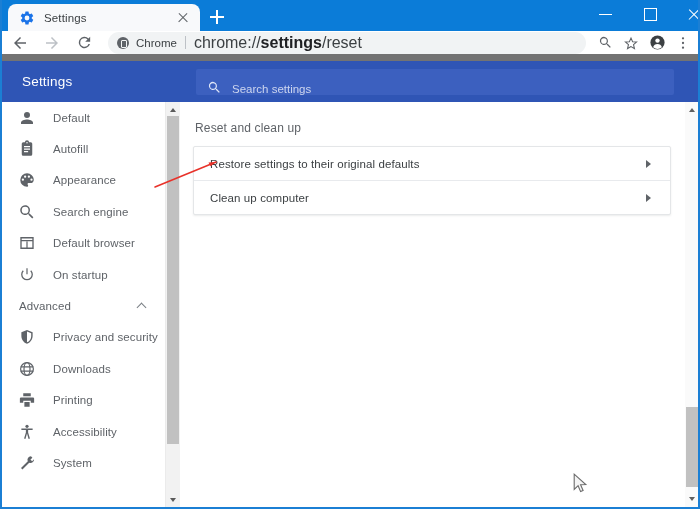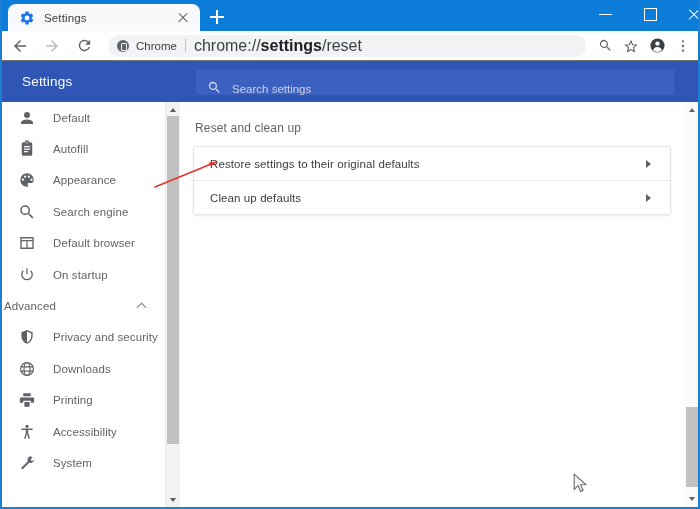--- a/index.html
+++ b/index.html
@@ -81,21 +81,21 @@
     width: 14px; height: 1.4px; background: #fff;
   }
   #wclose::before { transform: rotate(45deg); }
   #wclose::after  { transform: rotate(-45deg); }
 
   
   #toolbar {
     position: absolute; left: -2px; top: 31px; width: 700px; height: 30px;
     background: #ffffff;
     display: flex; align-items: center;
-    border-bottom: 1px solid #737373;
+    border-bottom: 7px solid #737373;
   }
   .navbtn {
     width: 28px; height: 28px; position: relative; flex: 0 0 auto;
   }
   #nav-back  { margin-left: 6px; }
   #nav-fwd   { margin-left: 4px; }
   #nav-reload{ margin-left: 4px; }
 
   #omnibox {
     flex: 1 1 auto; height: 22px; margin-left: 10px; margin-right: 6px;
@@ -169,21 +169,21 @@
     width: 18px; height: 18px; flex: 0 0 auto; margin-right: 17px;
     position: relative;
   }
   .nav-label {
     font-size: 11.5px; color: #5f6368; white-space: nowrap;
     letter-spacing: .1px;
   }
 
   .nav-section {
     height: 31.4px; display: flex; align-items: center;
-    padding-left: 4px; padding-right: 18px;
+    padding-left: 19px; padding-right: 18px;
   }
   .nav-section-label {
     font-size: 11.5px; color: #5f6368; flex: 1 1 auto; letter-spacing: .1px;
   }
   .chev-up {
     width: 9px; height: 9px; position: relative; flex: 0 0 auto;
   }
   .chev-up::before {
     content: ""; position: absolute; left: 0; top: 2.5px;
     width: 6px; height: 6px;
@@ -504,21 +504,21 @@
     <main id="main">
       <div id="section-title">Reset and clean up</div>
 
       <div id="reset-card">
         <div class="card-row">
           <span class="card-row-label">Restore settings to their original defaults</span>
           <span class="chev-right"></span>
         </div>
         <div class="card-sep"></div>
         <div class="card-row">
-          <span class="card-row-label">Clean up defaults</span>
+          <span class="card-row-label">Clean up computer</span>
           <span class="chev-right"></span>
         </div>
       </div>
     </main>
 
     <div id="main-scroll">
       <div id="ms-arrow-up"></div>
       <div id="ms-thumb"></div>
       <div id="ms-arrow-dn"></div>
     </div>

